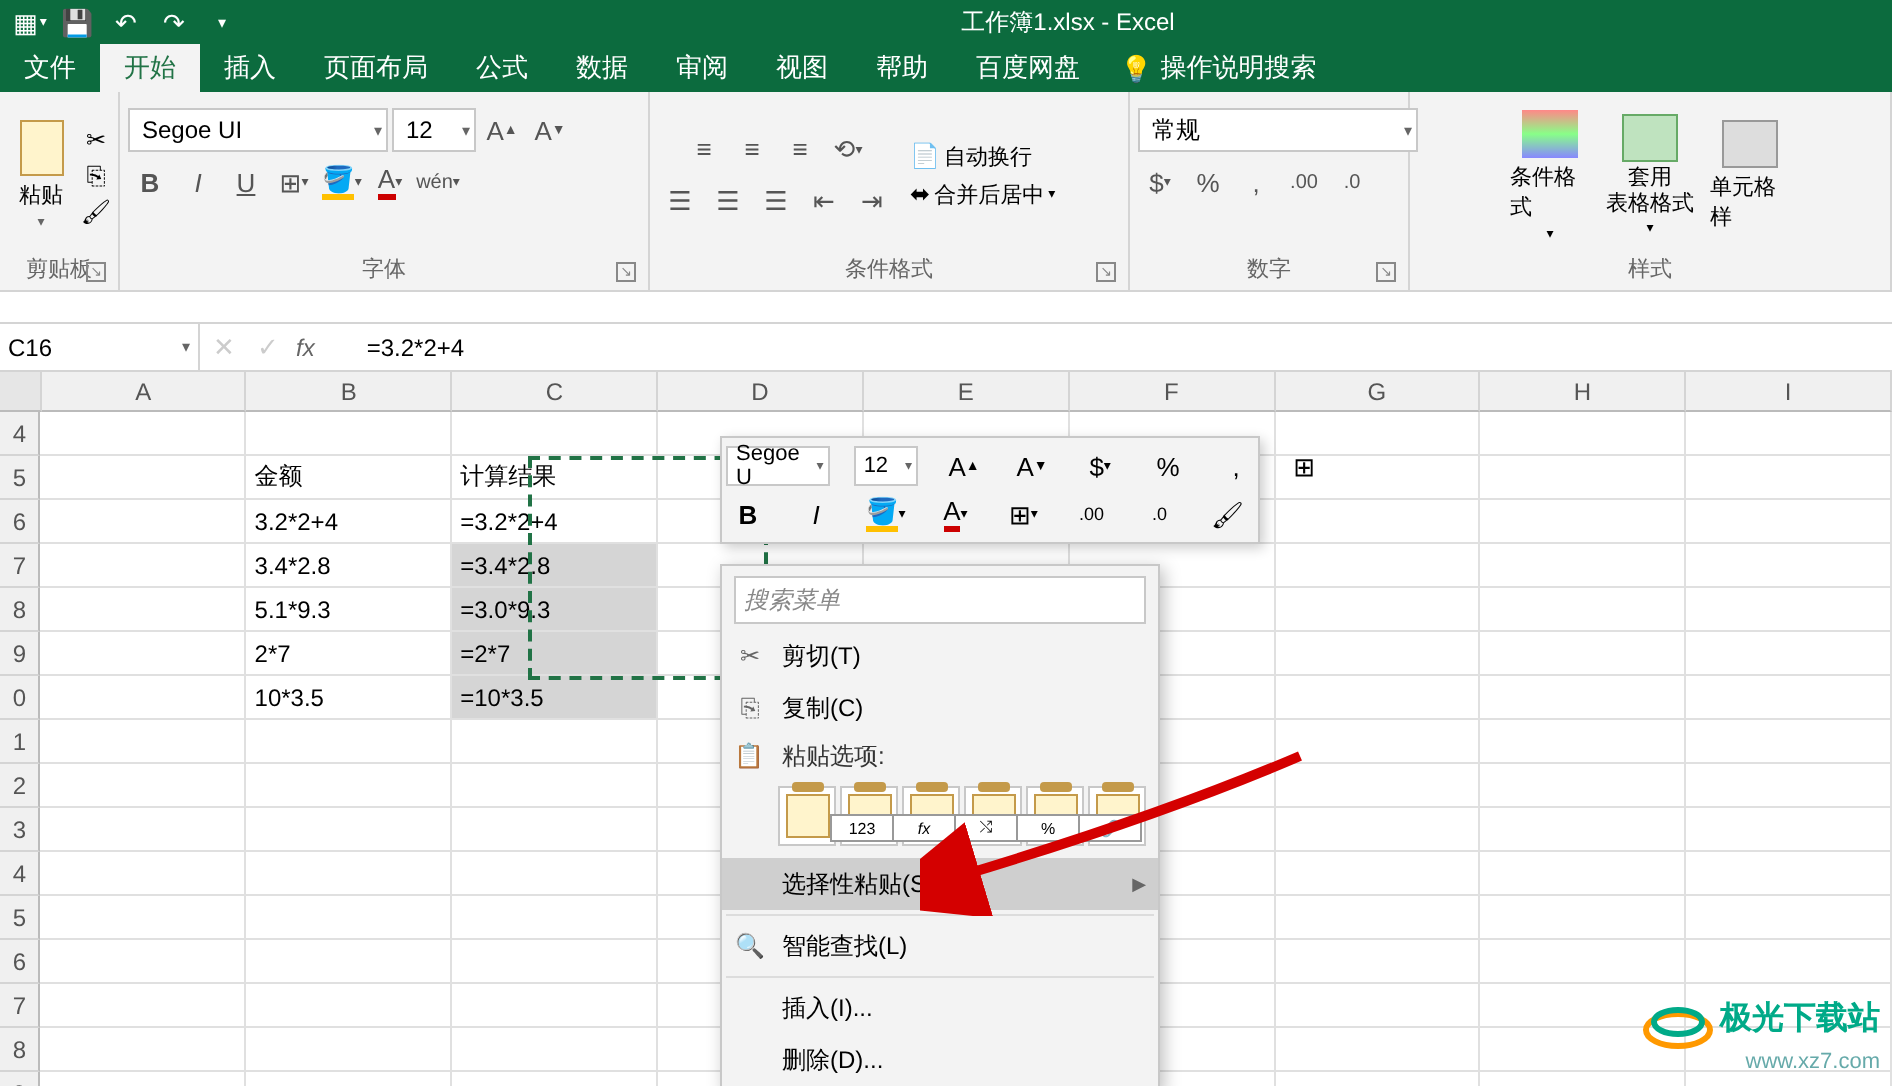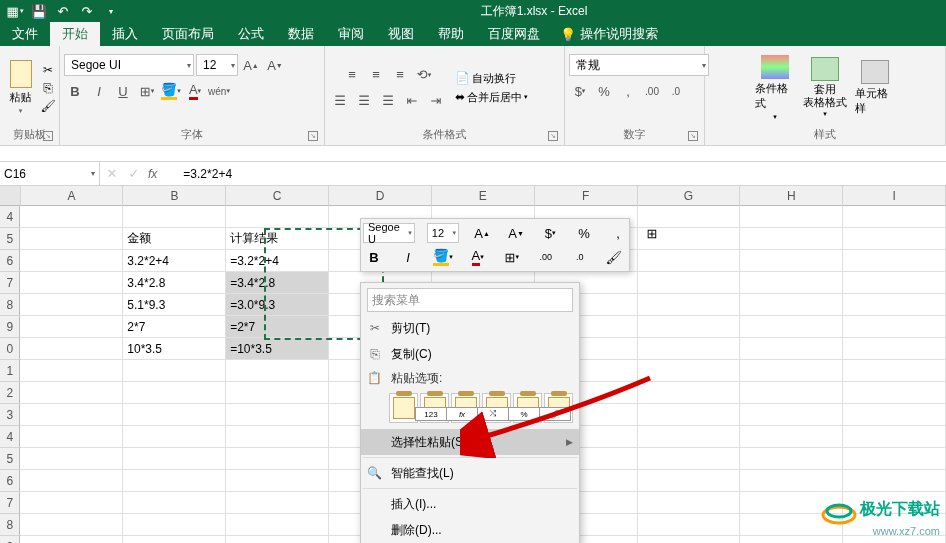--- a/index.html
+++ b/index.html
@@ -60,21 +60,21 @@
 .mini-box .dd { position: absolute; right: 2px; font-size: 7px; color: #666; }
 
 
 .ctx { position: absolute; width: 220px; background: #f3f3f3; border: 1px solid #c8c8c8; box-shadow: 2px 2px 8px rgba(0,0,0,.25); padding: 2px 0; }
 .ctx-item { height: 26px; display: flex; align-items: center; padding: 0 8px 0 30px; position: relative; font-size: 12px; }
 .ctx-item.hover { background: #cfcfcf; }
 .ctx-item .ico { position: absolute; left: 6px; width: 16px; display: flex; justify-content: center; color: #666; }
 .ctx-item .arrow { position: absolute; right: 6px; font-size: 9px; color: #666; }
 .ctx-label { height: 22px; display: flex; align-items: center; padding-left: 30px; font-size: 12px; color: #333; position: relative; }
 .ctx-label .ico { position: absolute; left: 6px; }
-.ctx-input { margin: 3px 6px; height: 24px; border: 1px solid #c8c8c8; background: #fff; padding: 0 4px; display: flex; align-items: center; color: #888; }
+.ctx-input { margin: 3px 6px; height: 24px; border: 1px solid #c8c8c8; background: #fff; padding: 0 4px; display: flex; align-items: center; color: #888; font-style: italic; }
 .paste-opts { display: flex; gap: 2px; padding: 4px 6px 6px 28px; }
 .paste-opt { width: 30px; height: 30px; border: 1px solid #c8c8c8; background: #fff; display: flex; align-items: center; justify-content: center; font-size: 10px; position: relative; }
 .paste-clip { position: absolute; top:-3px; width: 16px; height: 5px; background: #c49a4a; border-radius: 2px; }
 .paste-body { position:absolute; top:3px; width:22px; height:22px; background:#fff4cc; border:1px solid #c49a4a; }
 .paste-sub { position:absolute; bottom:1px; right:1px; width:32px; height:14px; background:#fff; border:1px solid #999; font-size:8px; display:flex; align-items:center; justify-content:center; }
 .ctx-sep { border-top: 1px solid #dcdcdc; margin: 2px 2px; }
 
 
 .arrow-anno { position: absolute; pointer-events: none; }
 

